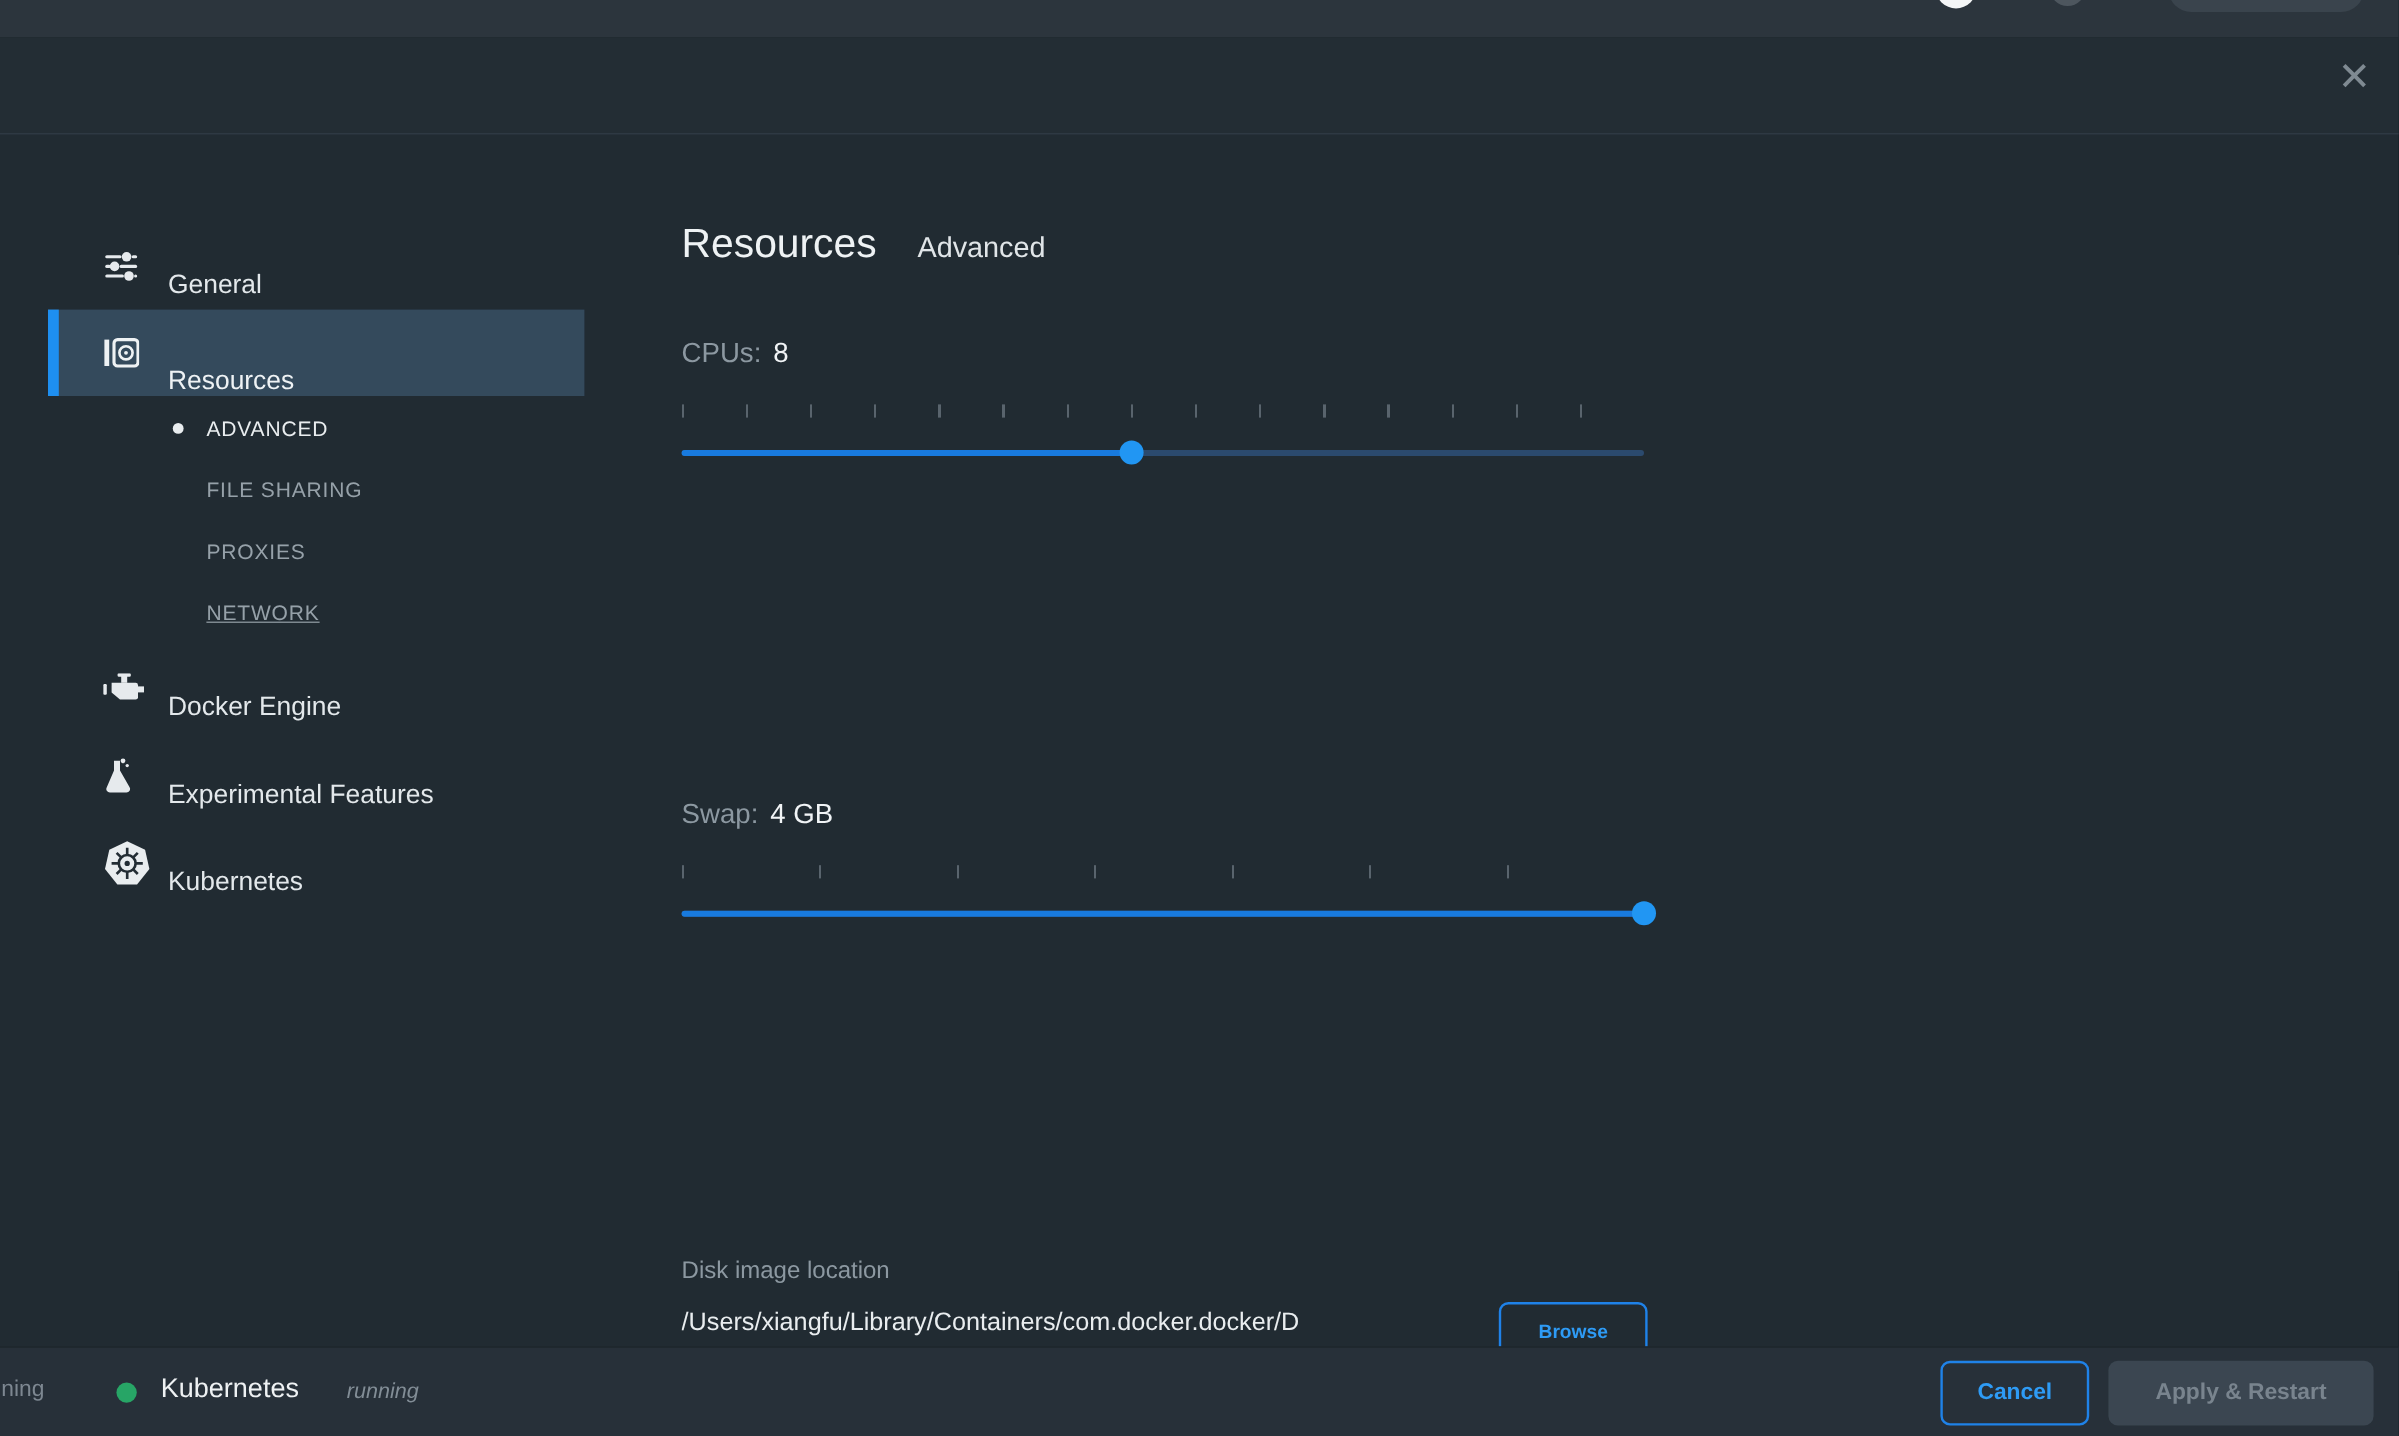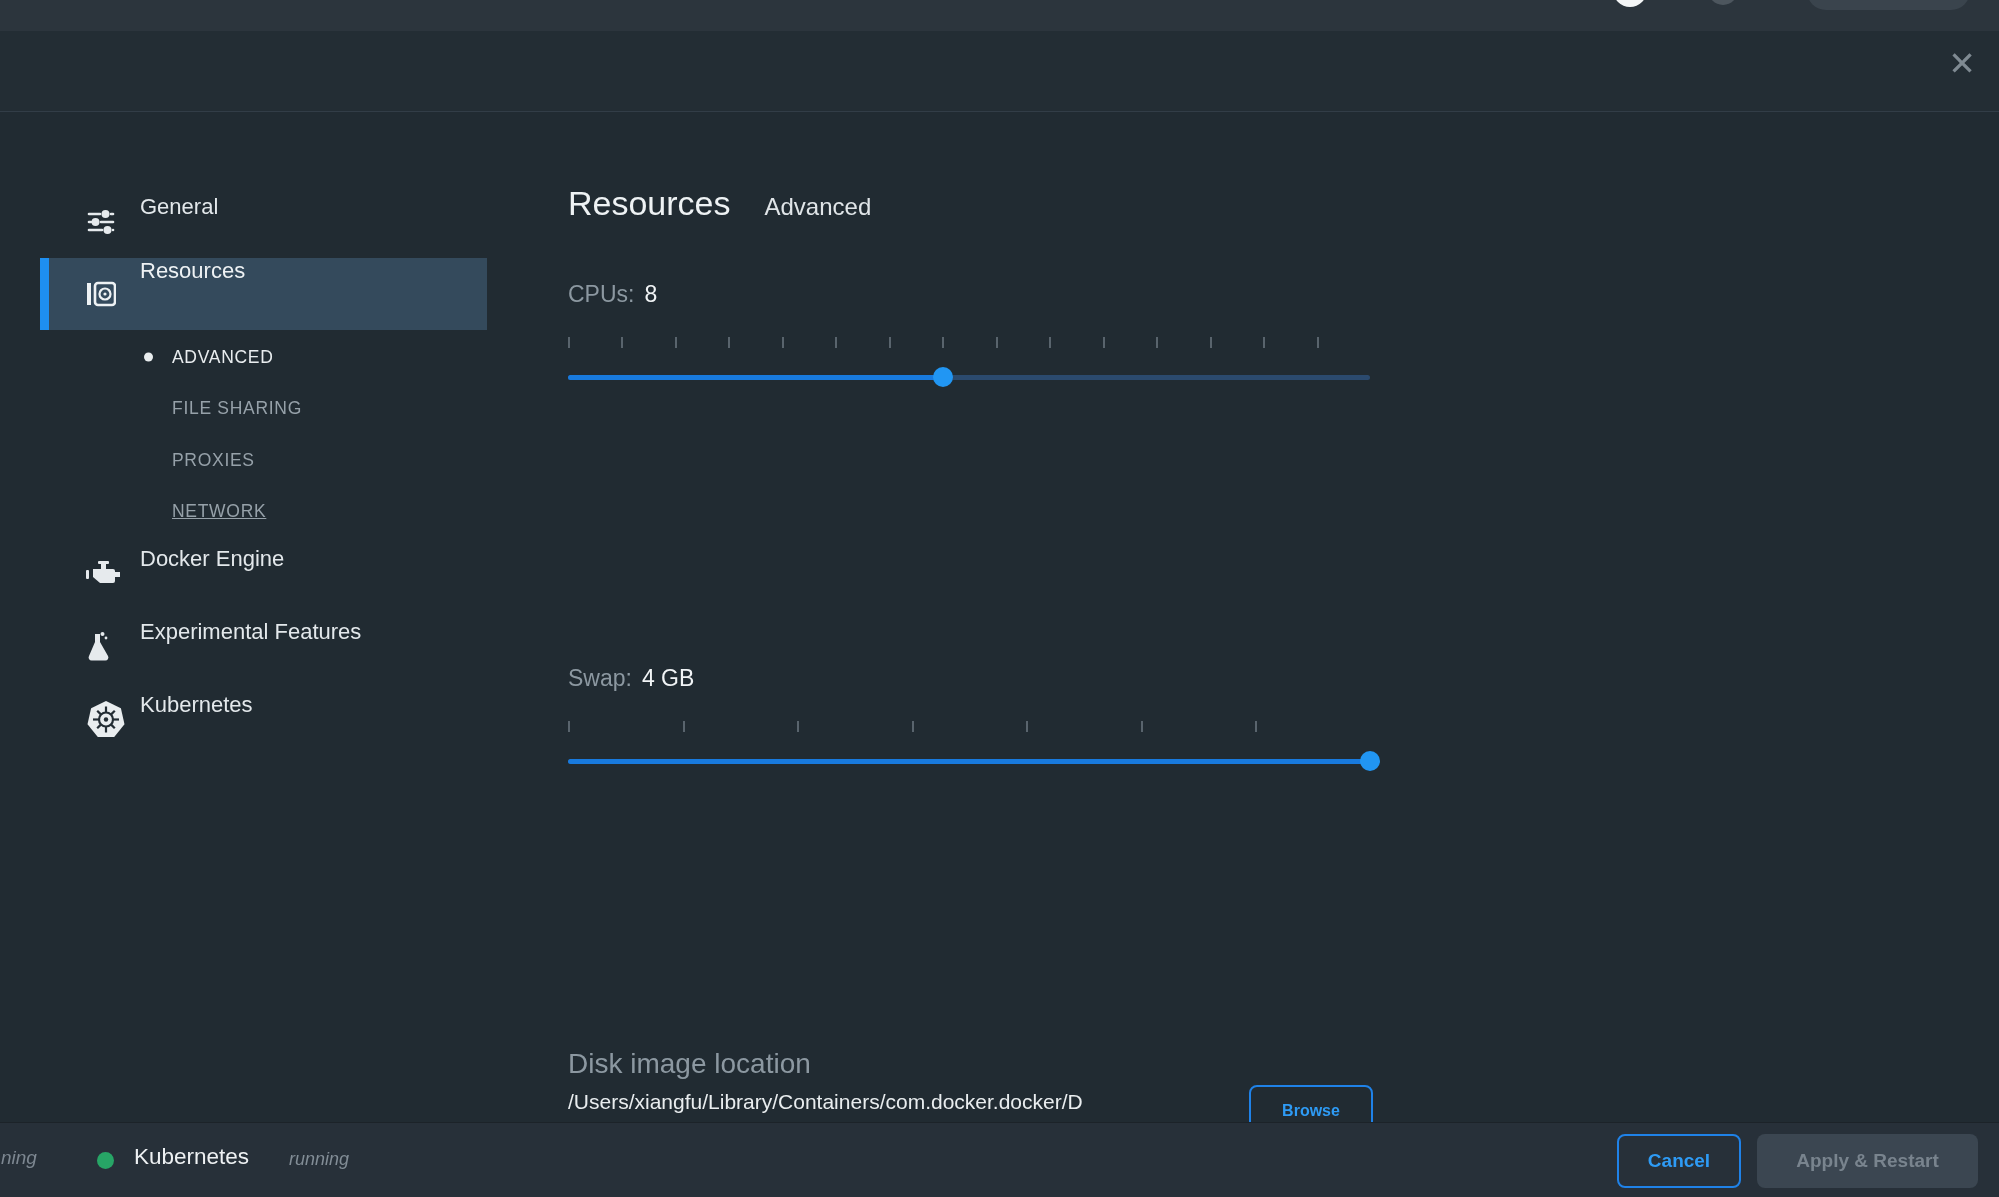--- a/index.html
+++ b/index.html
@@ -14,21 +14,21 @@
   .tb-circle-gray{position:absolute;top:-25px;left:1708px;width:30px;height:30px;border-radius:50%;background:#4d565e;}
   .tb-pill{position:absolute;top:-28px;left:1807px;width:163px;height:38px;border-radius:19px;background:#3a444d;}
 
   
   .dialog-header{position:absolute;left:0;top:31px;width:100%;height:80px;background:#232d34;
     border-bottom:1px solid #323d47;}
   .close-btn{position:absolute;left:1942px;top:44px;width:40px;height:40px;color:#7f8a92;
     font-size:33px;line-height:40px;text-align:center;cursor:pointer;}
 
   
-  .nav-item{position:absolute;left:40px;width:447px;display:flex;align-items:flex-start;
+  .nav-item{position:absolute;left:40px;width:447px;display:flex;align-items:flex-end;
     color:#e3e8eb;font-size:22px;cursor:pointer;}
   .nav-item .nav-icon{position:absolute;left:46px;top:50%;transform:translateY(-50%);
     width:40px;display:flex;justify-content:flex-start;}
   .nav-item .nav-label{margin-left:100px;}
   .nav-item.selected{background:#344a5c;color:#eef2f4;}
   .nav-item.selected::before{content:"";position:absolute;left:0;top:0;bottom:0;width:9px;background:#1e8ff0;}
   .nav-general{top:194px;height:56px;}
   .nav-resources{top:258px;height:72px;}
   .nav-engine{top:546px;height:56px;}
   .nav-experimental{top:619px;height:56px;}
@@ -50,32 +50,32 @@
   .g-cpu{top:281px;} .g-memory{top:473px;} .g-swap{top:665px;} .g-disk{top:858px;}
   .sl-label-row{display:flex;gap:10px;font-size:23px;}
   .sl-label{color:#8c98a1;} .sl-value{color:#f1f4f6;}
   .ticks{position:absolute;left:0;top:56px;width:802px;height:11px;}
   .g-memory .ticks{top:54px;height:15px;}
   .track{position:absolute;left:0;top:94px;width:802px;height:5px;border-radius:3px;
     background:#2b4a6e;cursor:pointer;}
   .fill{position:absolute;left:0;top:0;height:100%;border-radius:3px;background:#187ade;}
   .knob{position:absolute;top:-8px;width:20px;height:20px;border-radius:50%;background:#2196f3;cursor:grab;}
 
-  .disk-loc-label{position:absolute;left:568px;top:1048px;font-size:28px;color:#8c98a1;}
+  .disk-loc-label{position:absolute;left:568px;top:1048px;font-size:20px;color:#8c98a1;}
   .disk-loc-path{position:absolute;left:568px;top:1090px;font-size:21px;color:#e9edef;
     max-width:672px;white-space:nowrap;overflow:hidden;}
   .browse-btn{position:absolute;left:1249px;top:1085px;width:124px;height:52px;
     border:2px solid #1f82e8;border-radius:8px;background:transparent;color:#2e9bf5;
     font-size:16px;font-weight:bold;font-family:inherit;text-align:center;
     padding-top:0;box-sizing:border-box;line-height:42px;cursor:pointer;}
 
   
   .footer{position:absolute;left:0;top:1122px;width:100%;height:75px;background:#273039;
     border-top:1px solid #1c2329;z-index:5;}
-  .clipped-text{position:absolute;left:1px;top:24px;font-style:italic;font-size:19px;color:#7d8791;}
+  .clipped-text{position:absolute;left:1px;top:24px;font-size:19px;color:#7d8791;}
   .status-dot{position:absolute;left:97px;top:29px;width:17px;height:17px;border-radius:50%;background:#27a566;}
   .status-name{position:absolute;left:134px;top:21px;font-size:22.5px;color:#eef1f3;}
   .status-state{position:absolute;left:289px;top:26px;font-size:18px;font-style:italic;color:#828d96;}
   .cancel-btn{position:absolute;left:1617px;top:11px;width:124px;height:54px;
     border:2px solid #1f82e8;border-radius:8px;background:transparent;color:#2e9bf5;
     font-size:19px;font-weight:bold;font-family:inherit;cursor:pointer;}
   .apply-btn{position:absolute;left:1757px;top:11px;width:221px;height:54px;border:none;
     border-radius:8px;background:#3b4651;color:#79848e;font-size:19px;font-weight:bold;
     font-family:inherit;cursor:pointer;}
 </style>

